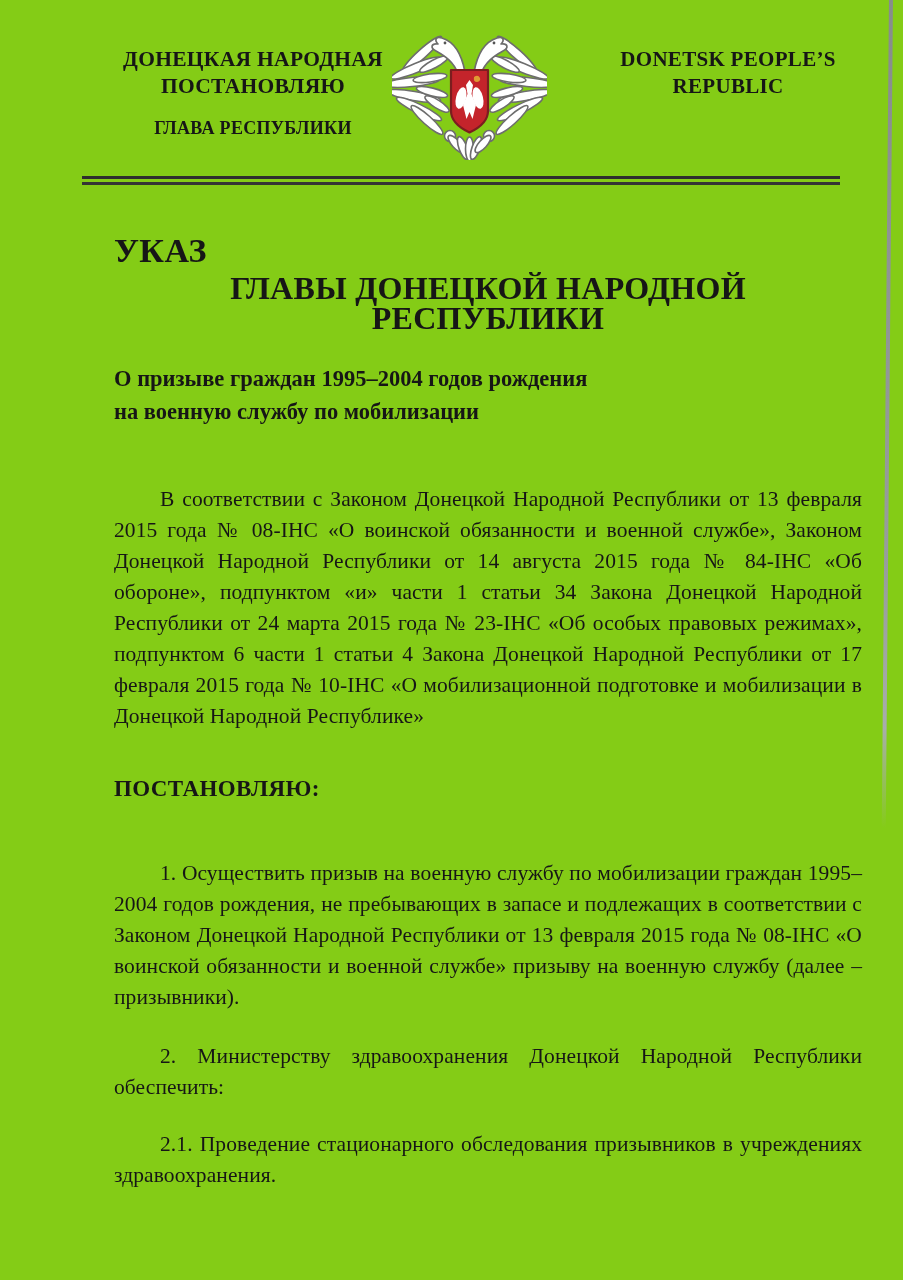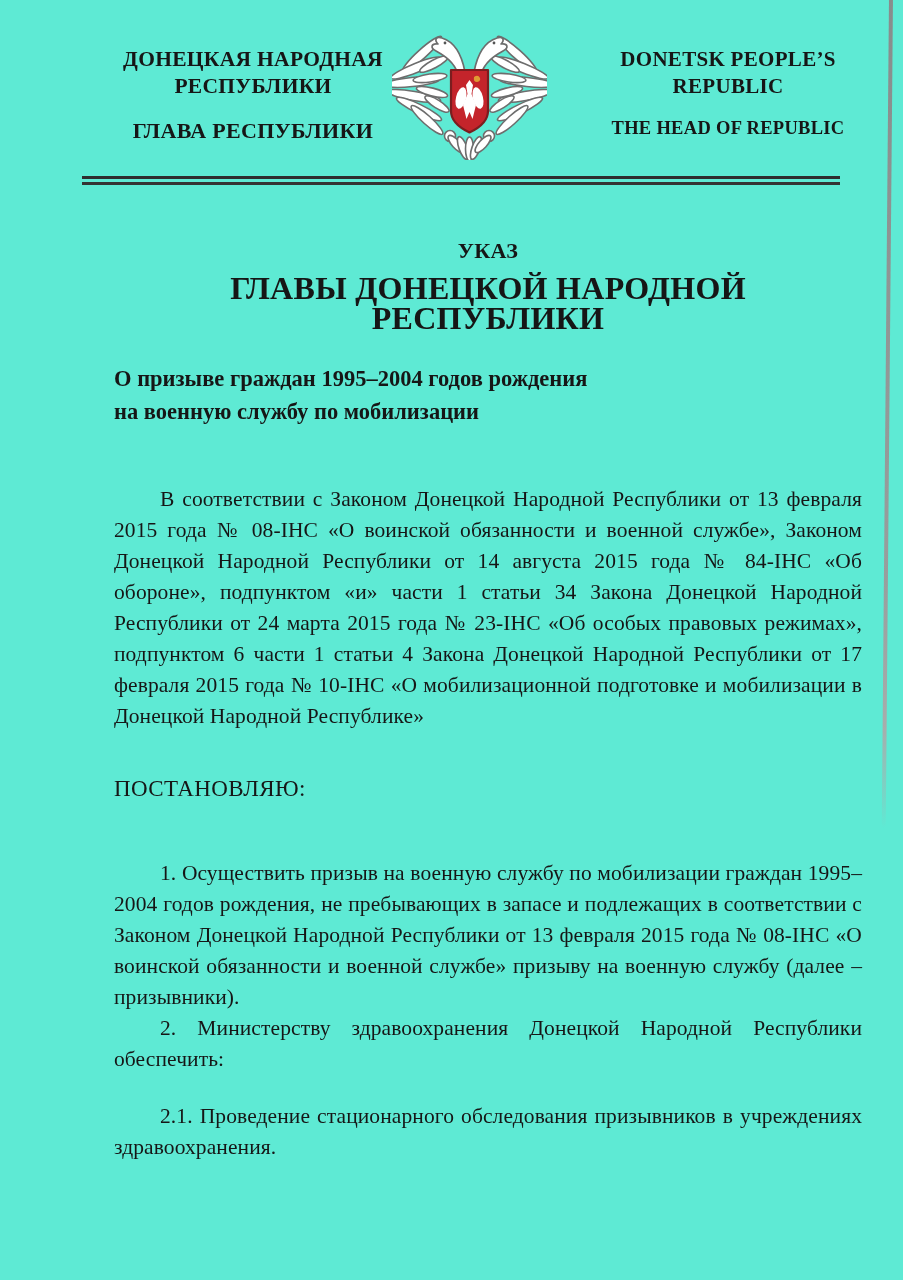--- a/index.html
+++ b/index.html
@@ -11,21 +11,21 @@
     width: 903px;
     height: 1280px;
     position: relative;
     overflow: hidden;
     font-family: "Liberation Serif", "DejaVu Serif", serif;
     color: #161616;
   }
   .page {
     position: absolute;
     inset: 0;
-    background: #5eead4;
+    background: #84cc16;
     padding-left: 36px;
   }
   
   .page-edge {
     position: absolute;
     left: 889px;
     top: -4px;
     width: 4px;
     height: 832px;
     background: linear-gradient(to bottom, #878d8c 0%, #989e9d 70%, #a8adac 88%, rgba(170,175,174,0) 100%);
@@ -51,21 +51,21 @@
     font-weight: bold;
   }
   .org-name {
     font-size: 21.5px;
     line-height: 27px;
     letter-spacing: 0.3px;
   }
   .header-right .org-name { font-size: 21px; font-family: Liberation Serif, serif; }
   .dept-name {
     margin-top: 18px;
-    font-size: 22px;
+    font-size: 18px;
     letter-spacing: 0.3px;
   }
   .header-right .dept-name { font-size: 18.5px; }
 
   .emblem {
     position: absolute;
     left: 392px;
     top: 23px;
     width: 155px;
     height: 137px;
@@ -83,23 +83,22 @@
   }
 
   
   .doc {
     position: absolute;
     left: 114px;
     top: 236px;
     width: 748px;
   }
   .doc-type-1 {
-    text-align: center;
-    font-weight: bold;
-    font-size: 22px;
+    font-weight: bold;
+    font-size: 34px;
     line-height: 30px;
     letter-spacing: 0.4px;
   }
   .doc-type-2 {
     text-align: center;
     font-weight: bold;
     font-size: 32px;
     line-height: 30px;
     margin-top: 7px;
     letter-spacing: 0.3px;
@@ -116,39 +115,39 @@
     font-size: 21.5px;
     line-height: 31px;
     text-align: justify;
     text-align-last: left;
     text-indent: 46px;
     letter-spacing: 0.1px;
   }
   .preamble { margin-top: 56px; }
   .resolution-word {
     margin-top: 44px;
-    font-weight: normal;
+    font-weight: bold;
     font-size: 23px;
     letter-spacing: 0.4px;
   }
   .item-1 { margin-top: 56px; }
-  .item-2 { }
+  .item-2 { margin-top: 28px; }
   .item-3 { margin-top: 26px; }
 </style>
 </head>
 <body>
 
 <div class="page">
 
   <div class="page-edge"></div>
 
   <div class="header-left">
     <div class="org-name">
       <div>ДОНЕЦКАЯ НАРОДНАЯ</div>
-      <div>РЕСПУБЛИКИ</div>
+      <div>ПОСТАНОВЛЯЮ</div>
     </div>
     <div class="dept-name">ГЛАВА РЕСПУБЛИКИ</div>
   </div>
 
   <svg class="emblem" viewBox="0 0 155 135" xmlns="http://www.w3.org/2000/svg">
     <g fill="#ffffff" stroke="#6d6d6d" stroke-width="1.6" id="wingL">
       <ellipse cx="30" cy="30" rx="26" ry="4.6" transform="rotate(-42 30 30)"></ellipse>
       <ellipse cx="24" cy="44" rx="27" ry="4.6" transform="rotate(-22 24 44)"></ellipse>
       <ellipse cx="20" cy="58" rx="28" ry="4.6" transform="rotate(-6 20 58)"></ellipse>
       <ellipse cx="22" cy="72" rx="27" ry="4.6" transform="rotate(10 22 72)"></ellipse>
@@ -193,21 +192,20 @@
       <path d="M77.5,56 l3.5,5 l-1.5,9 l4.5,11 l-3.5,14 l-3,-7 l-3,7 l-3.5,-14 l4.5,-11 l-1.5,-9 Z" fill="#ffffff"></path>
       <path d="M82,53 q4,-3 6,1 q1,3 -3,4 q-4,0 -3,-5 Z" fill="var(--flame)"></path>
     </g>
   </svg>
 
   <div class="header-right">
     <div class="org-name">
       <div>DONETSK PEOPLE’S</div>
       <div>REPUBLIC</div>
     </div>
-    <div class="dept-name">THE HEAD OF REPUBLIC</div>
   </div>
 
   <div class="separator-rule"></div>
 
   <div class="doc">
     <div class="doc-type-1">УКАЗ</div>
     <div class="doc-type-2">ГЛАВЫ ДОНЕЦКОЙ НАРОДНОЙ РЕСПУБЛИКИ</div>
 
     <div class="doc-subject">
       <div>О призыве граждан 1995–2004 годов рождения</div>

